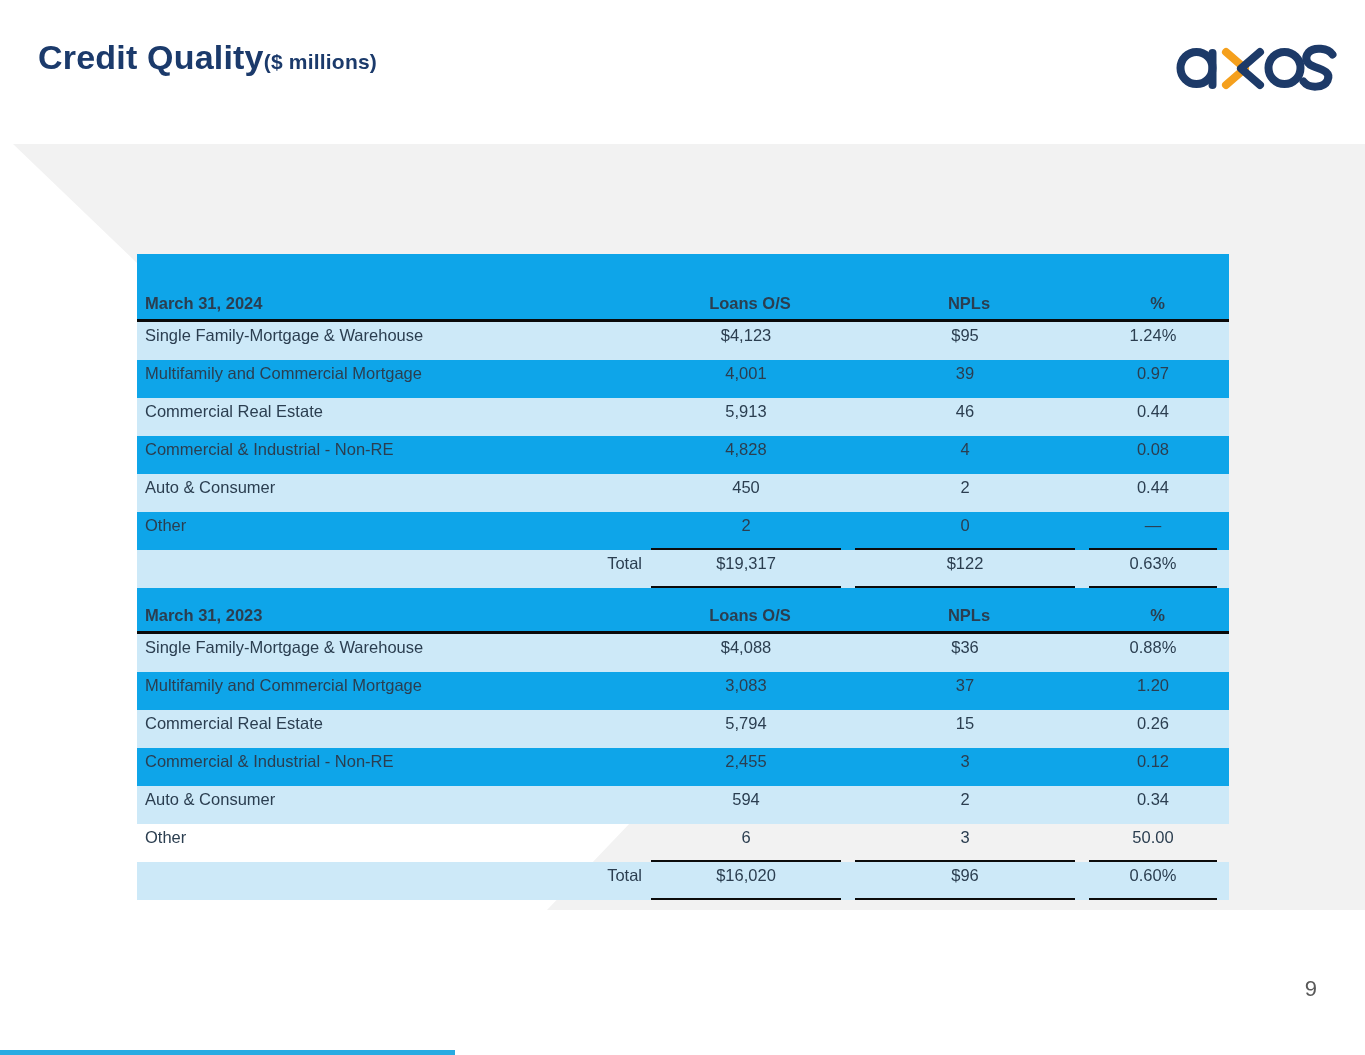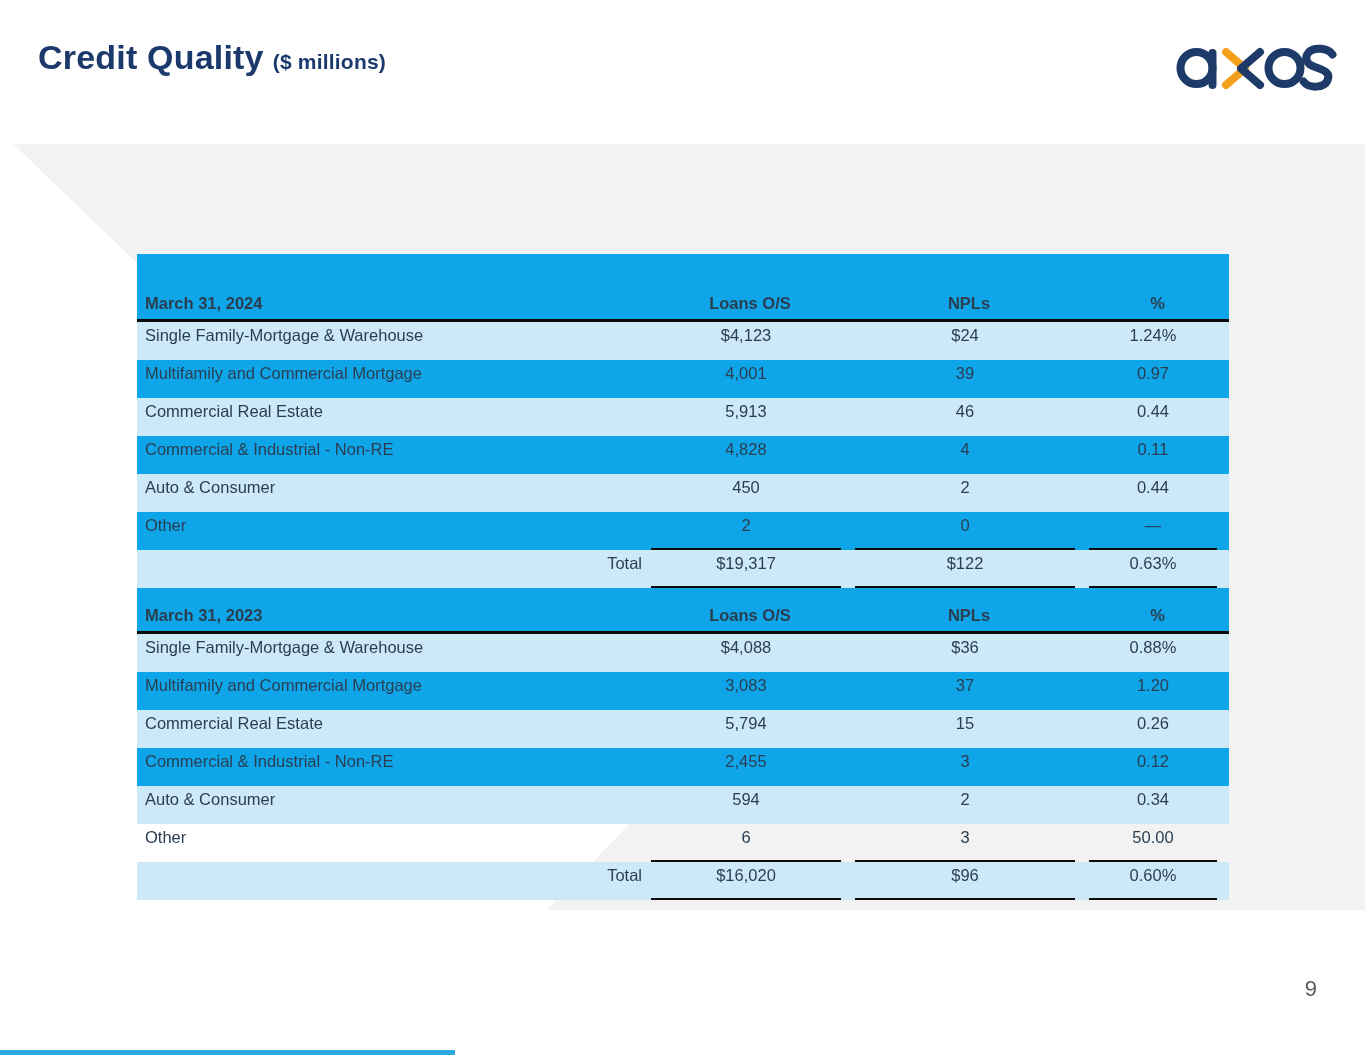--- a/index.html
+++ b/index.html
@@ -11,21 +11,21 @@
 
   
   .gray-band{
     position:absolute;inset:0;background:#f2f2f2;
     clip-path:polygon(13px 144px,1365px 144px,1365px 910px,547px 910px,652px 800px,137px 800px,137px 263px);
   }
 
   
   .hdr{position:absolute;top:38px;left:38px;}
   .hdr h1{margin:0;font-size:34px;font-weight:bold;color:#1b3a6b;letter-spacing:.2px;}
-  .hdr .suffix{font-size:21px;margin-left:9px;}
+  .hdr .suffix{font-size:21px;margin-left:0;}
   .logo{position:absolute;top:34px;right:22px;width:170px;height:60px;}
 
   
   .panel{position:absolute;left:137px;top:254px;width:1092px;height:548px;background:#0ea5e9;}
 
   .fin-table{position:absolute;left:0;width:1092px;}
   .t1{top:36px;}
   .t2{top:348px;}
 
   .row{display:grid;grid-template-columns:511px 204px 234px 143px;height:38px;}
@@ -79,21 +79,21 @@
         <div class="c th">NPLs</div>
         <div class="c th">%</div>
       </div>
 
       <div class="row stripe">
         <div class="c c1">Single Family-Mortgage &amp; Warehouse</div>
         <div class="c cnum">
             <span class="seg">$4,123</span>
           </div>
         <div class="c cnum">
-            <span class="seg">$24</span>
+            <span class="seg">$95</span>
           </div>
         <div class="c cnum c4col">
             <span class="seg">1.24%</span>
           </div>
       </div>
       <div class="row">
         <div class="c c1">Multifamily and Commercial Mortgage</div>
         <div class="c cnum">
             <span class="seg">4,001</span>
           </div>
@@ -118,21 +118,21 @@
       </div>
       <div class="row">
         <div class="c c1">Commercial &amp; Industrial - Non-RE</div>
         <div class="c cnum">
             <span class="seg">4,828</span>
           </div>
         <div class="c cnum">
             <span class="seg">4</span>
           </div>
         <div class="c cnum c4col">
-            <span class="seg">0.11</span>
+            <span class="seg">0.08</span>
           </div>
       </div>
       <div class="row stripe">
         <div class="c c1">Auto &amp; Consumer</div>
         <div class="c cnum">
             <span class="seg">450</span>
           </div>
         <div class="c cnum">
             <span class="seg">2</span>
           </div>

